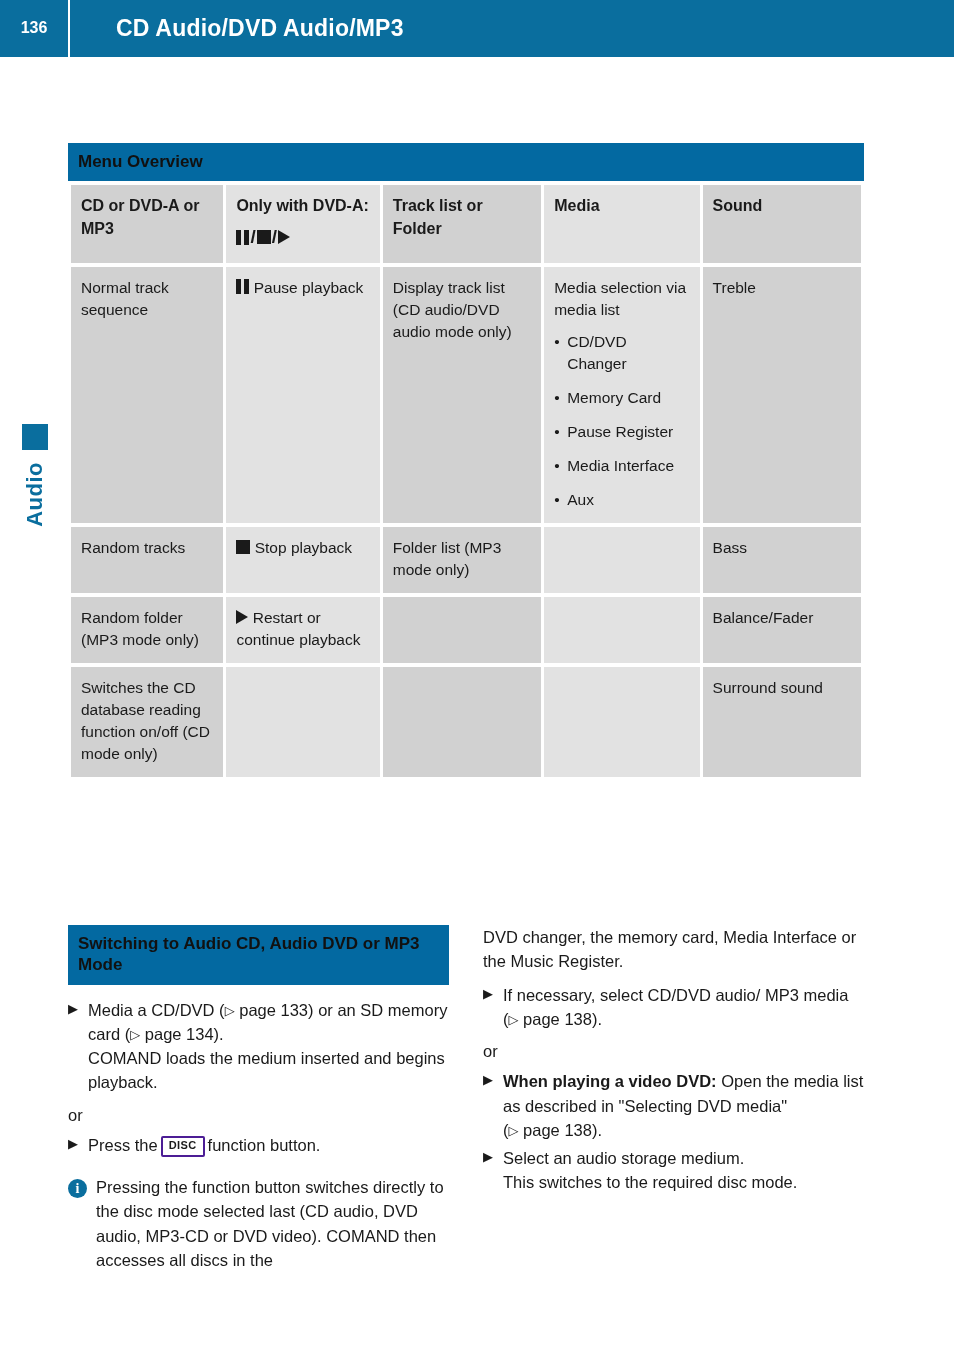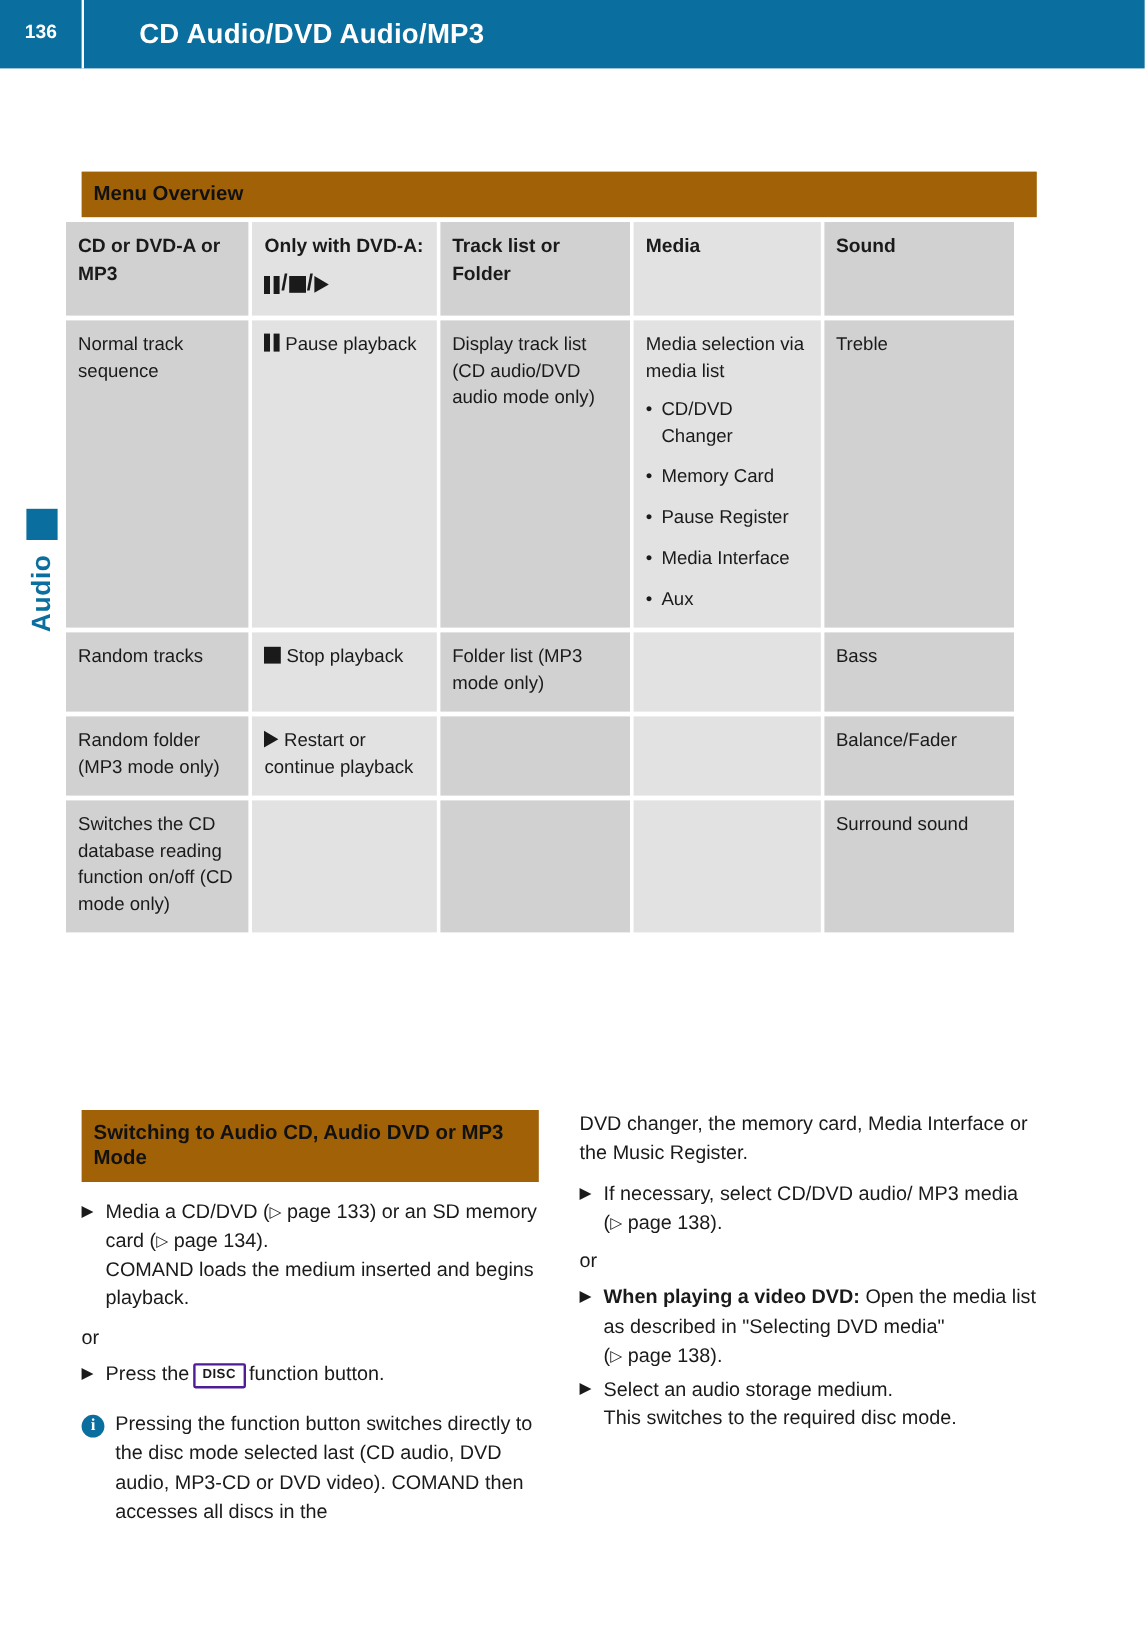--- a/index.html
+++ b/index.html
@@ -70,39 +70,39 @@
     font-size: 22px;
     font-weight: bold;
     writing-mode: vertical-rl;
     transform: rotate(180deg);
     letter-spacing: 0.5px;
     white-space: nowrap;
   }
 
   
   .section-banner {
-    background: #a16207;
+    background: #0369a1;
     font-size: 17px;
     font-weight: bold;
     color: #111;
     padding: 8px 10px 9px 10px;
     line-height: 1.25;
   }
   #menu-overview-banner {
     position: absolute;
     left: 68px;
     top: 143px;
     width: 796px;
     box-sizing: border-box;
   }
 
   
   .menu-table {
     position: absolute;
-    left: 52px;
+    left: 68px;
     top: 181px;
     width: 796px;
     border-collapse: separate;
     border-spacing: 3px 4px;
     table-layout: fixed;
   }
   .menu-table td, .menu-table th {
     vertical-align: top;
     padding: 10px 10px 12px 10px;
     font-size: 15.5px;

